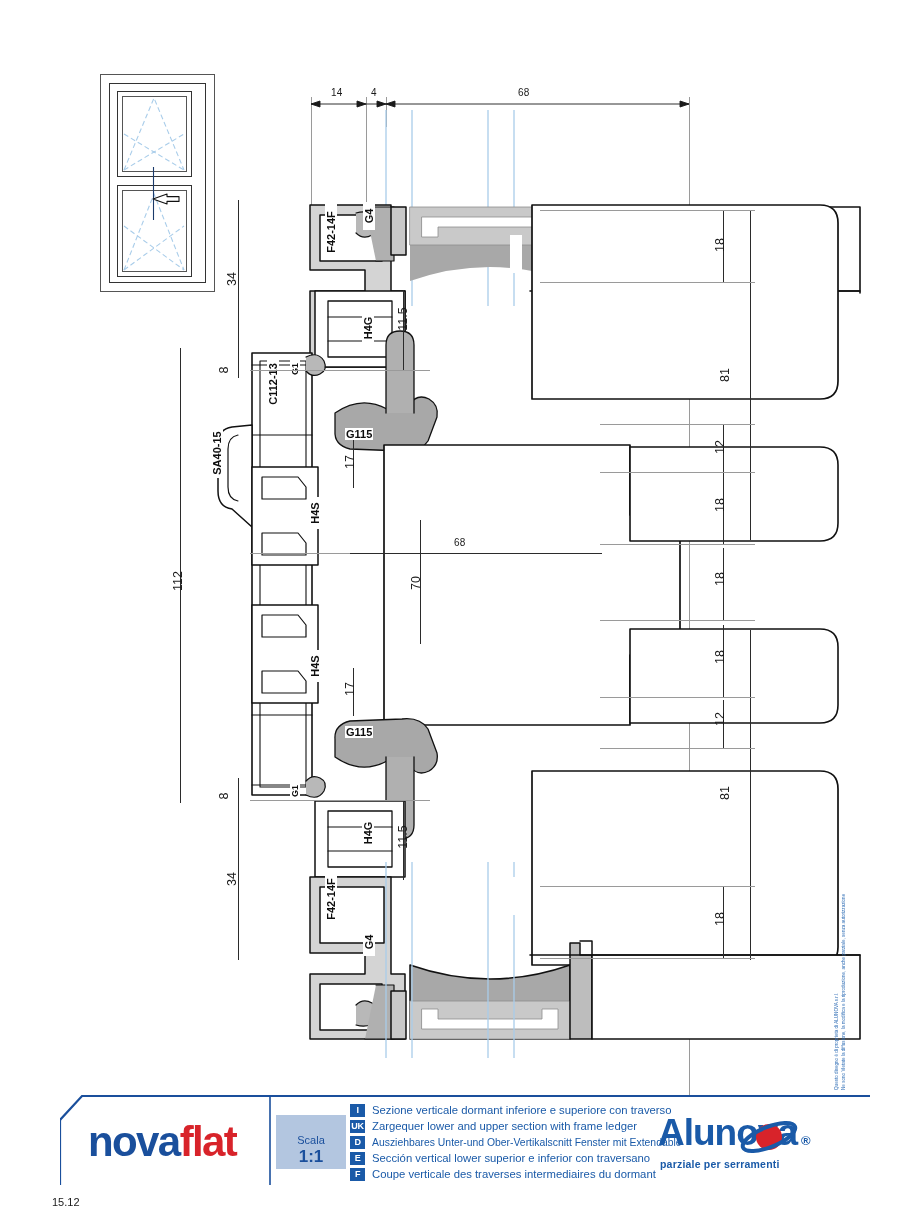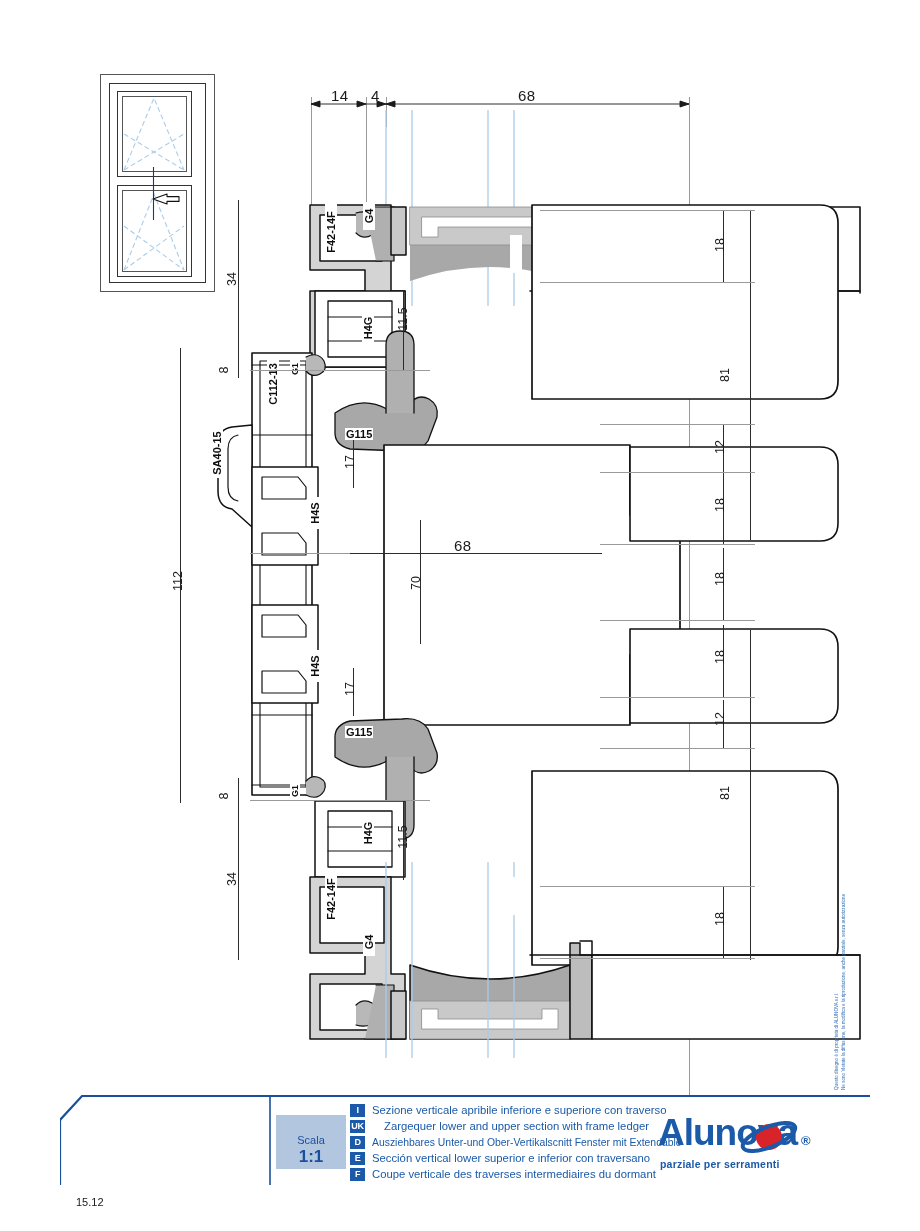--- a/index.html
+++ b/index.html
@@ -1,19 +1,19 @@
 <!DOCTYPE html>
 <html><head>
 <meta charset="utf-8">
 <style>
   html,body{margin:0;padding:0;background:#ffffff;}
   body{width:920px;height:1231px;position:relative;overflow:hidden;
        font-family:"Liberation Sans",sans-serif;color:#1a1a1a;}
   .abs{position:absolute;}
-  .dim{font-size:15px;color:#1a1a1a;letter-spacing:.3px;white-space:nowrap;}
+  .dim{font-size:10px;color:#1a1a1a;letter-spacing:.3px;white-space:nowrap;}
   .dimv{font-size:12.5px;color:#1a1a1a;white-space:nowrap;
         transform-origin:center center;transform:rotate(-90deg);}
   .lbl{font-size:11px;font-weight:bold;color:#0d0d0d;white-space:nowrap;}
   .lblv{font-size:11px;font-weight:bold;color:#0d0d0d;white-space:nowrap;
         transform-origin:center center;transform:rotate(-90deg);}
   .lbl-box{background:#ffffff;padding:0 1px;text-align:center;}
   
   .hline{height:0;border-top:0.8px solid #2b2b2b;}
   .vline{width:0;border-left:0.8px solid #2b2b2b;}
   .hthin{height:0;border-top:0.6px solid #9a9a9a;}
@@ -297,32 +297,36 @@
 <div class="copyv" style="left:841px;top:1090px;">Ne sono Vietate la diffusione, la modifica e la riproduzione, anche parziale, senza autorizzazione</div>
 
 <div class="tb-wrap">
 
   <svg class="abs" width="810" height="95" style="left:0;top:0;">
     <path d="M0 30 L22 6 L810 6" fill="none" stroke="#1a4f9c" stroke-width="2.2"></path>
     <line x1="210" y1="6" x2="210" y2="95" stroke="#1a4f9c" stroke-width="1.6"></line>
     <line x1="0" y1="30" x2="0" y2="95" stroke="#1a4f9c" stroke-width="2.2"></line>
   </svg>
 
+  <div class="abs" style="left:28px;top:28px;display:flex;align-items:baseline;">
+    <span class="nova-n">nova</span>
+    <span class="nova-f">flat</span>
+  </div>
 
   <div class="abs scala-box" style="left:216px;top:25px;">
     <span class="scala-lbl">Scala</span>
     <span class="scala-val">1:1</span>
   </div>
 
   <div class="abs" style="left:290px;top:12px;">
     <div style="display:flex;align-items:center;gap:7px;height:16px;">
       <span class="lang-tag">I</span>
-      <span class="lang-txt">Sezione verticale apribile inferiore e superiore con traverso</span>
-    </div>
-    <div style="display:flex;align-items:center;gap:19px;height:16px;">
+      <span class="lang-txt">Sezione verticale dormant inferiore e superiore con traverso</span>
+    </div>
+    <div style="display:flex;align-items:center;gap:7px;height:16px;">
       <span class="lang-tag">UK</span>
       <span class="lang-txt">Zargequer lower and upper section with frame ledger</span>
     </div>
     <div style="display:flex;align-items:center;gap:7px;height:16px;">
       <span class="lang-tag">D</span>
       <span class="lang-txt" style="font-size:10.4px;">Ausziehbares Unter-und Ober-Vertikalscnitt Fenster mit Extendable</span>
     </div>
     <div style="display:flex;align-items:center;gap:7px;height:16px;">
       <span class="lang-tag">E</span>
       <span class="lang-txt">Sección vertical lower superior e inferior con traversano</span>
@@ -340,13 +344,13 @@
     </div>
 
     <svg class="abs" width="64" height="46" style="left:78px;top:1px;">
       <circle cx="33" cy="24" r="13" fill="#d8232a"></circle>
       <ellipse cx="33" cy="24" rx="28" ry="10" fill="none" stroke="#1a5aa8" stroke-width="4" transform="rotate(-22 33 24)"></ellipse>
     </svg>
     <span class="abs alu-sub" style="left:2px;top:46px;">parziale per serramenti</span>
   </div>
 </div>
 
-<div class="abs pagenum" style="left:76px;top:1196px;">15.12</div>
+<div class="abs pagenum" style="left:52px;top:1196px;">15.12</div>
 
 </body></html>

